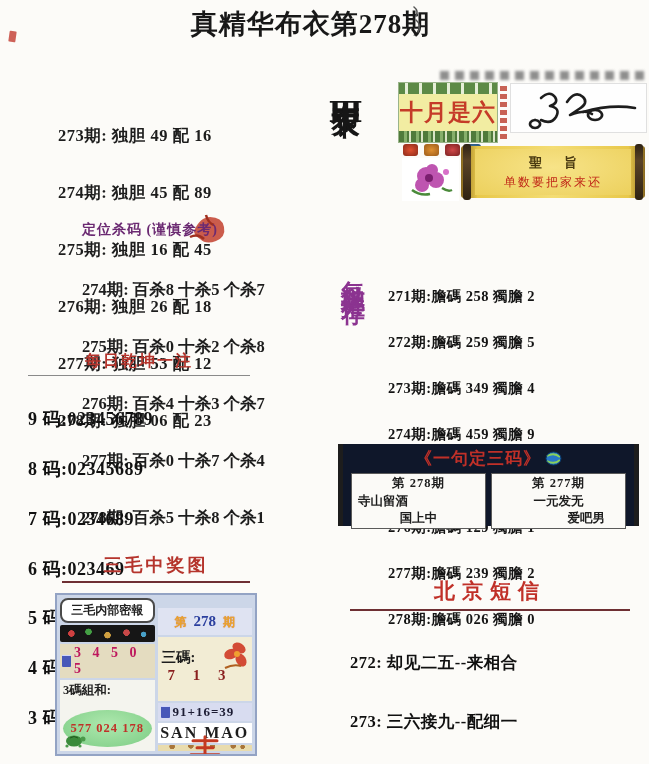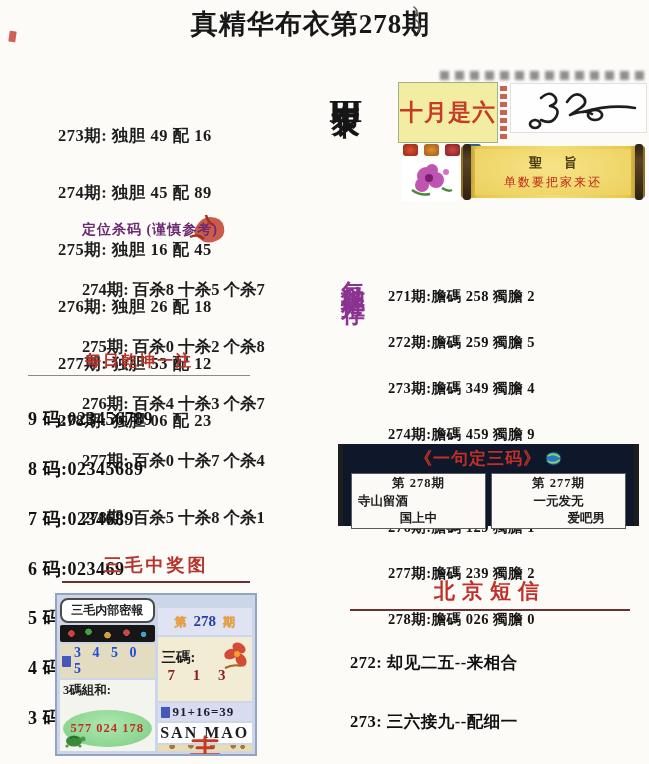--- a/index.html
+++ b/index.html
@@ -55,21 +55,21 @@
     radial-gradient(circle at 12% 50%,#d04040 0 3px,transparent 3.5px),
     radial-gradient(circle at 30% 40%,#44a044 0 3px,transparent 3.5px),
     radial-gradient(circle at 50% 60%,#d0a040 0 3px,transparent 3.5px),
     radial-gradient(circle at 70% 45%,#c84848 0 3px,transparent 3.5px),
     radial-gradient(circle at 88% 55%,#48a0c8 0 2.5px,transparent 3px),#161616;}
   .sm-slogan{background:#eed6d6;color:#c23028;font-size:12.5px;font-weight:bold;
     text-align:center;padding:2px 0;}
   .sm-digitrow{background:#e4dcc0;display:flex;align-items:center;gap:3px;padding:1px 2px;}
   .mini-blue{width:9px;height:12px;background:#4858b8;border-radius:1px;
     box-shadow:inset 0 3px 0 -2px #cfd6ff, inset 0 7px 0 -6px #cfd6ff;flex:none;}
-  .sm-digits{color:#1d4ed8;font-weight:bold;font-size:14px;letter-spacing:4px;}
+  .sm-digits{color:#be185d;font-weight:bold;font-size:14px;letter-spacing:4px;}
   .sm-zuhe{background:#f4f4ee;flex:1;position:relative;padding:2px 3px;}
   .sm-zuhe-label{font-size:12.5px;font-weight:bold;color:#222;}
   .sm-oval{position:absolute;left:3%;bottom:4px;width:94%;height:52%;
     background:radial-gradient(ellipse at 50% 40%,#aee8ae,#7ccc84);border-radius:50%;
     display:flex;align-items:center;justify-content:center;}
   .sm-oval span{color:#c03028;font-weight:bold;font-size:12.5px;letter-spacing:1px;}
   .sm-turtle{position:absolute;left:1px;bottom:1px;}
   .sm-period{background:#dfe3f2;text-align:center;padding:4px 0;margin-top:10px;}
   .sm-period .deco{color:#eda428;font-size:12px;font-weight:bold;text-shadow:0 0 1px #b77;}
   .sm-period .num{color:#2b3f9e;font-size:15px;font-weight:bold;margin:0 7px;}
@@ -92,21 +92,21 @@
 
   
   .buyi-vert{
     position:absolute;left:331px;top:80px;
     writing-mode:vertical-rl;text-orientation:upright;
     font-size:28px;font-weight:bold;line-height:1;letter-spacing:4px;color:#161616;}
   .blur-line{position:absolute;left:440px;top:71px;width:205px;height:9px;
     background:repeating-linear-gradient(90deg,#6a6a6a 0 9px,transparent 9px 15px);
     filter:blur(1.6px);opacity:.75;}
   .yellow-banner{position:absolute;left:398px;top:82px;width:100px;height:61px;
-    display:flex;border:1px solid #9ab48a;box-sizing:border-box;}
+    display:flex;flex-direction:column;border:1px solid #9ab48a;box-sizing:border-box;}
   .band{height:11px;background:
     repeating-linear-gradient(90deg,#4f7a3b 0 5px,#86af6b 5px 8px,#4f7a3b 8px 10px,#d9e4c6 10px 12px);}
   .band.top{background:
     repeating-linear-gradient(90deg,#5d8a46 0 6px,#e7efd8 6px 9px,#5d8a46 9px 14px);}
   .yellow-mid{flex:1;background:#f2eda2;display:flex;align-items:center;justify-content:center;}
   .yellow-mid span{color:#c53b28;font-size:23px;font-weight:bold;letter-spacing:1px;}
   .side-red-text{position:absolute;left:500px;top:86px;width:7px;height:53px;
     background:repeating-linear-gradient(#c04838 0 5px,transparent 5px 8px);
     filter:blur(.6px);opacity:.85;}
   .scribble-box{position:absolute;left:510px;top:83px;width:135px;height:48px;

